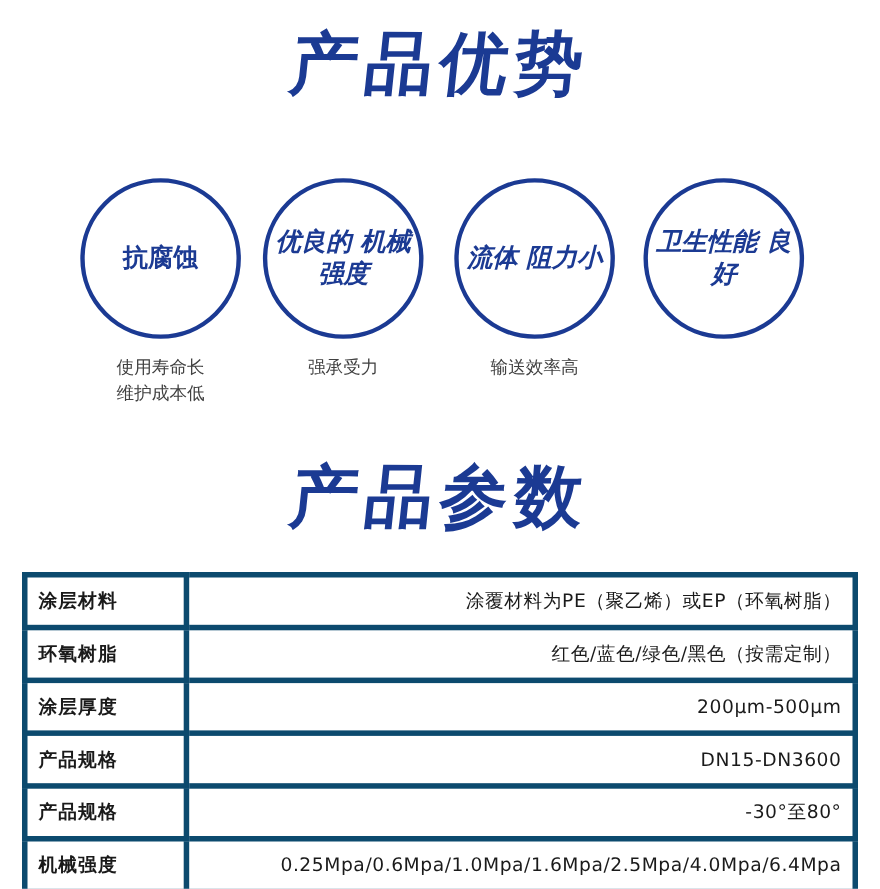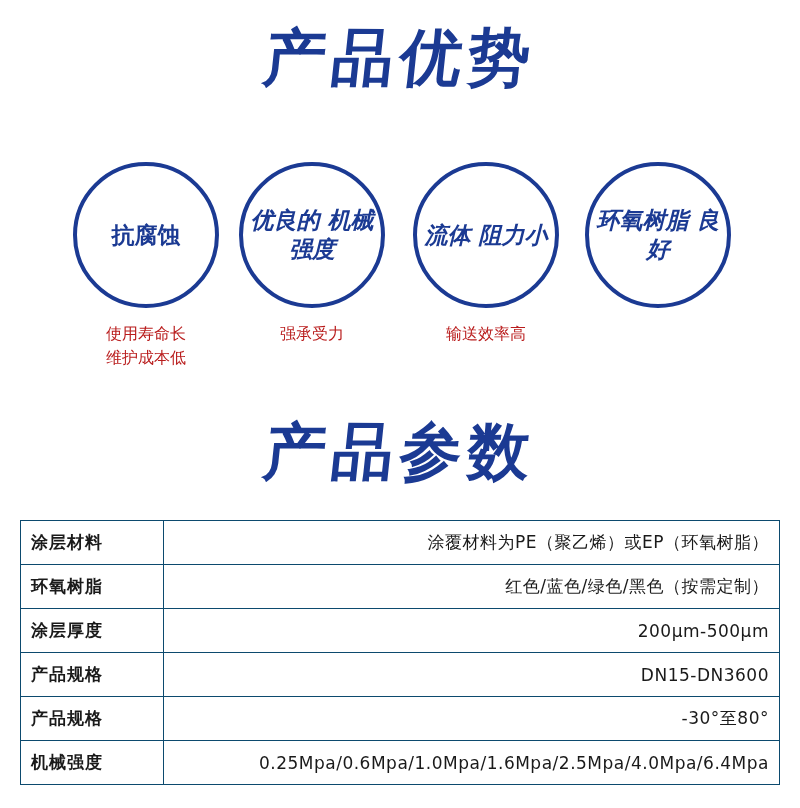--- a/index.html
+++ b/index.html
@@ -81,41 +81,41 @@
   }
   .circle span {
     display: block;
     padding: 0 6px;
   }
   .circle.italic {
     font-style: italic;
   }
   .caption {
     margin-top: 14px;
-    color: #b91c1c;
+    color: #404040;
     font-size: 16px;
     line-height: 24px;
     font-family: "DejaVu Sans", sans-serif;
     white-space: pre-line;
   }
 
   
   .table-wrap {
     position: absolute;
     top: 520px;
     left: 20px;
     width: 760px;
   }
   table.params {
     border-collapse: collapse;
     width: 760px;
     table-layout: fixed;
   }
   table.params td {
-    border: 1px solid #0c4a6e;
+    border: 5px solid #0c4a6e;
     height: 43px;
     padding: 0 10px;
     font-size: 17px;
     color: #1a1a1a;
     font-family: "DejaVu Sans", sans-serif;
     vertical-align: middle;
   }
   table.params td.key {
     width: 122px;
     font-weight: bold;
@@ -155,21 +155,21 @@
     <div class="circle-item c2">
       <div class="circle italic">
         <span>流体
 阻力小</span>
       </div>
       <div class="caption">输送效率高</div>
     </div>
 
     <div class="circle-item c3">
       <div class="circle italic">
-        <span>环氧树脂
+        <span>卫生性能
 良好</span>
       </div>
     </div>
 
   </div>
 
   <div class="heading" id="params-title">产品参数</div>
 
   <div class="table-wrap">
     <table class="params">

